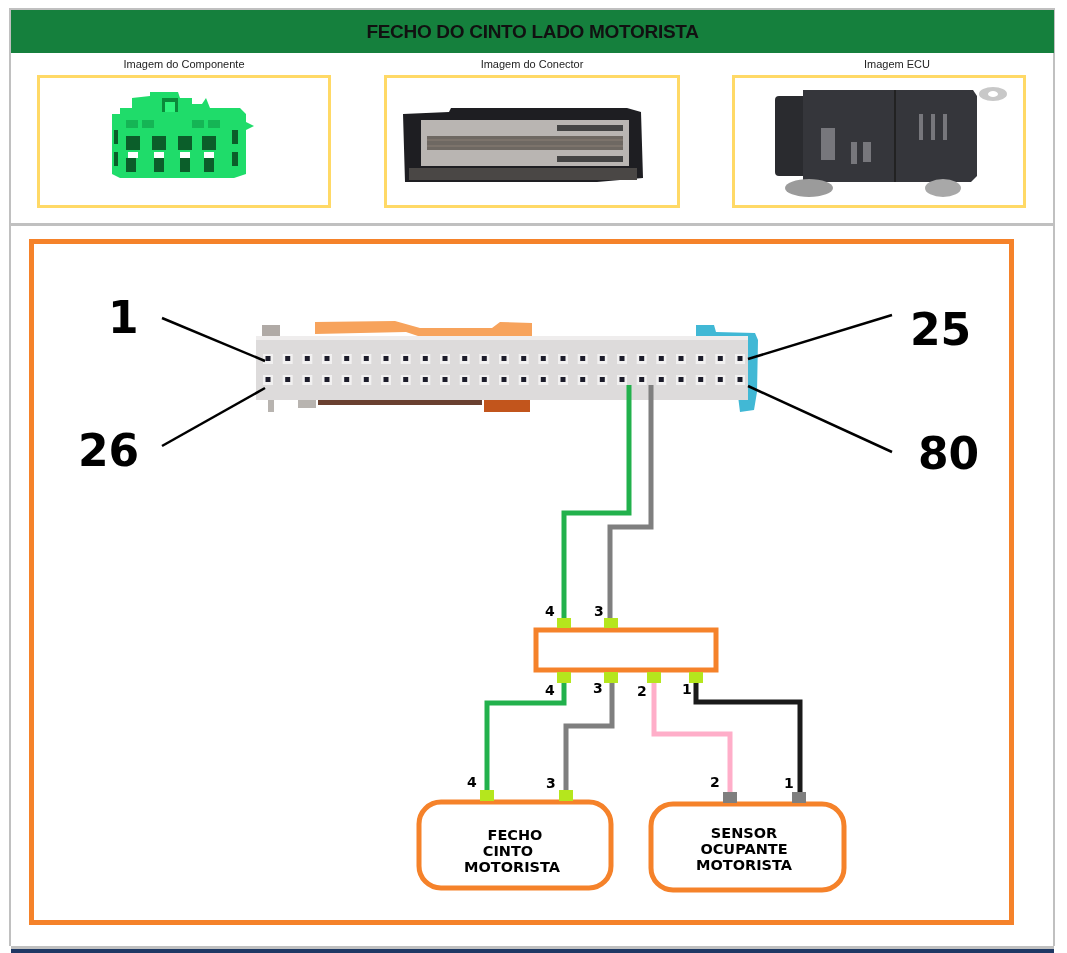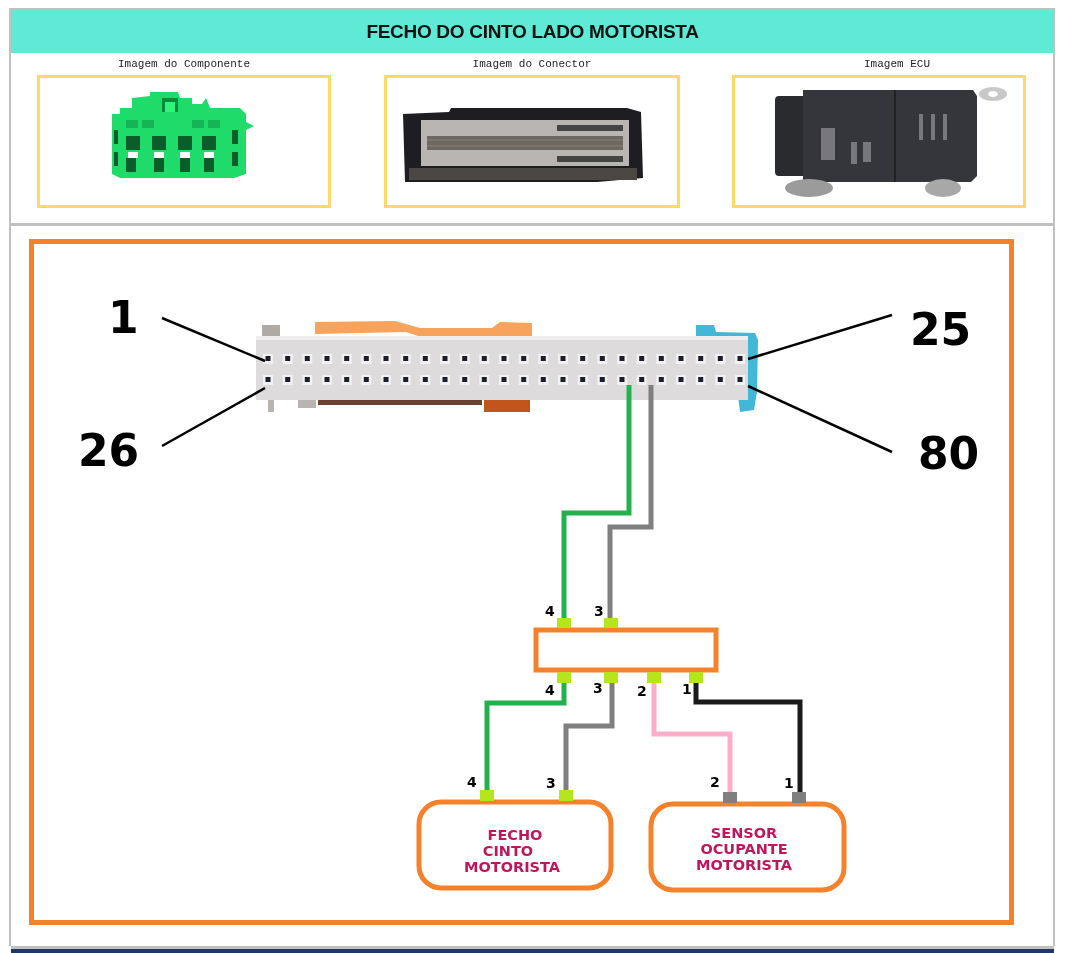--- a/index.html
+++ b/index.html
@@ -1,30 +1,30 @@
 <!DOCTYPE html>
 <html><head>
 <meta charset="utf-8">
 <style>
   html, body { margin: 0; padding: 0; background: #ffffff; }
   body { width: 1067px; height: 953px; position: relative; overflow: hidden; font-family: "Liberation Sans", sans-serif; }
   .sheet { position: absolute; left: 9px; top: 8px; width: 1046px; height: 938px; border-left: 2px solid #c0c0c0; border-right: 2px solid #c0c0c0; border-top: 2px solid #c0c0c0; box-sizing: border-box; background: #fff; }
-  .title-bar { position: absolute; left: 11px; top: 10px; width: 1043px; height: 43px; background: #5eead4; display: flex; align-items: center; justify-content: center; }
+  .title-bar { position: absolute; left: 11px; top: 10px; width: 1043px; height: 43px; background: #15803d; display: flex; align-items: center; justify-content: center; }
   .title-bar span { font-family: "Liberation Sans", sans-serif; font-weight: bold; font-size: 19px; color: #111; letter-spacing: -0.3px; }
   .images-row { position: absolute; left: 11px; top: 55px; width: 1043px; height: 168px; border-bottom: 3px solid #c0c0c0; }
   .img-panel { position: absolute; top: 0; }
-  .img-caption { position: absolute; top: 3px; width: 100%; text-align: center; font-size: 11px; color: #222; font-family: Liberation Mono, monospace; }
+  .img-caption { position: absolute; top: 3px; width: 100%; text-align: center; font-size: 11px; color: #222; font-family: Liberation Sans, sans-serif; }
   .img-frame { position: absolute; top: 20px; border: 3px solid #ffd966; background: #fff; box-sizing: border-box; }
   .diagram-frame { position: absolute; left: 29px; top: 239px; width: 985px; height: 686px; border: 5px solid #f5822a; box-sizing: border-box; }
   .footer-bar { position: absolute; left: 11px; top: 946px; width: 1043px; height: 7px; background: #c0c0c0; }
   .footer-bar2 { position: absolute; left: 11px; top: 949px; width: 1043px; height: 4px; background: #1f3864; }
   .pin-label { position: absolute; font-family: "DejaVu Sans", sans-serif; font-weight: bold; color: #000; }
   .big-label { font-size: 44px; }
   .small-label { font-size: 14px; }
-  .box-label { position: absolute; font-family: "DejaVu Sans", sans-serif; font-weight: bold; font-size: 14.5px; color: #be185d; text-align: center; line-height: 16px; }
+  .box-label { position: absolute; font-family: "DejaVu Sans", sans-serif; font-weight: bold; font-size: 14.5px; color: #000000; text-align: center; line-height: 16px; }
   svg { position: absolute; left: 0; top: 0; }
 </style>
 </head>
 <body>
 
 <div class="sheet"></div>
 
 <div class="title-bar">
   <span>FECHO DO CINTO LADO MOTORISTA</span>
 </div>

